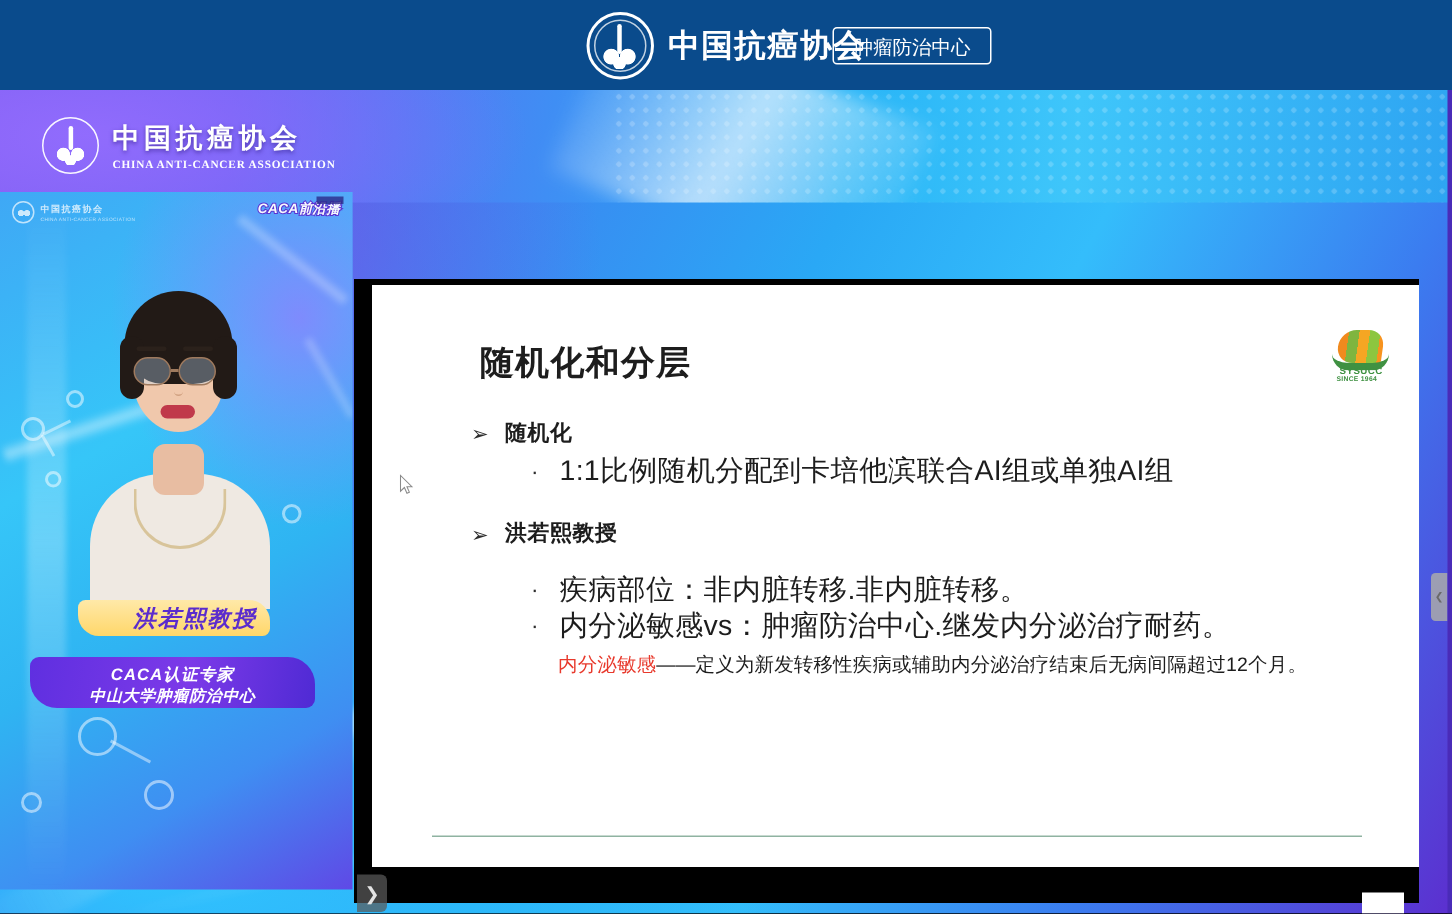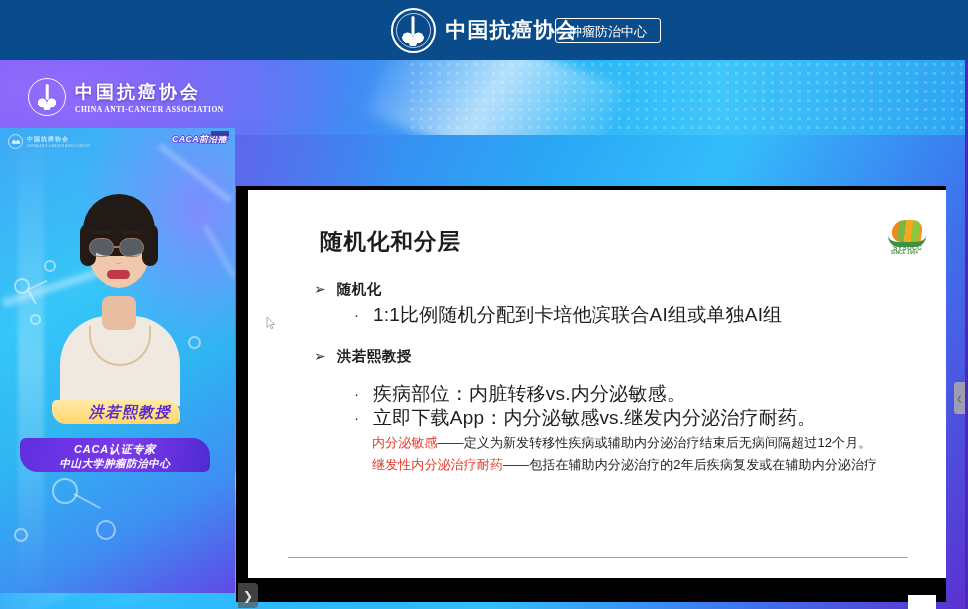--- a/index.html
+++ b/index.html
@@ -421,36 +421,33 @@
           <div class="lvl1">
             <div class="lvl1-mark">➢</div>
             <div class="lvl1-txt">洪若熙教授</div>
           </div>
 
           <div class="spacer-12"></div>
 
           <div class="lvl2">
             <div class="lvl2-dot">·</div>
             <div class="lvl2-txt">
-              <b>疾病部位</b><span>：内脏转移vs.内分泌敏感。</span>
+              <b>疾病部位</b><span>：非内脏转移.非内脏转移。</span>
             </div>
           </div>
           <div class="lvl2">
             <div class="lvl2-dot">·</div>
             <div class="lvl2-txt">
-              <b>立即下载App</b><span>：内分泌敏感vs.继发内分泌治疗耐药。</span>
+              <b>内分泌敏感vs</b><span>：肿瘤防治中心.继发内分泌治疗耐药。</span>
             </div>
           </div>
 
           <div class="note-block">
             <div class="note-line">
               <span class="note-red">内分泌敏感</span><span>——定义为新发转移性疾病或辅助内分泌治疗结束后无病间隔超过12个月。</span>
-            </div>
-            <div class="note-line">
-              <span class="note-red">继发性内分泌治疗耐药</span><span>——包括在辅助内分泌治疗的2年后疾病复发或在辅助内分泌治疗</span>
             </div>
           </div>
 
         </div>
 
         <div class="green-rule"></div>
       </div>
     </div>
 
     <div class="nav-left">

